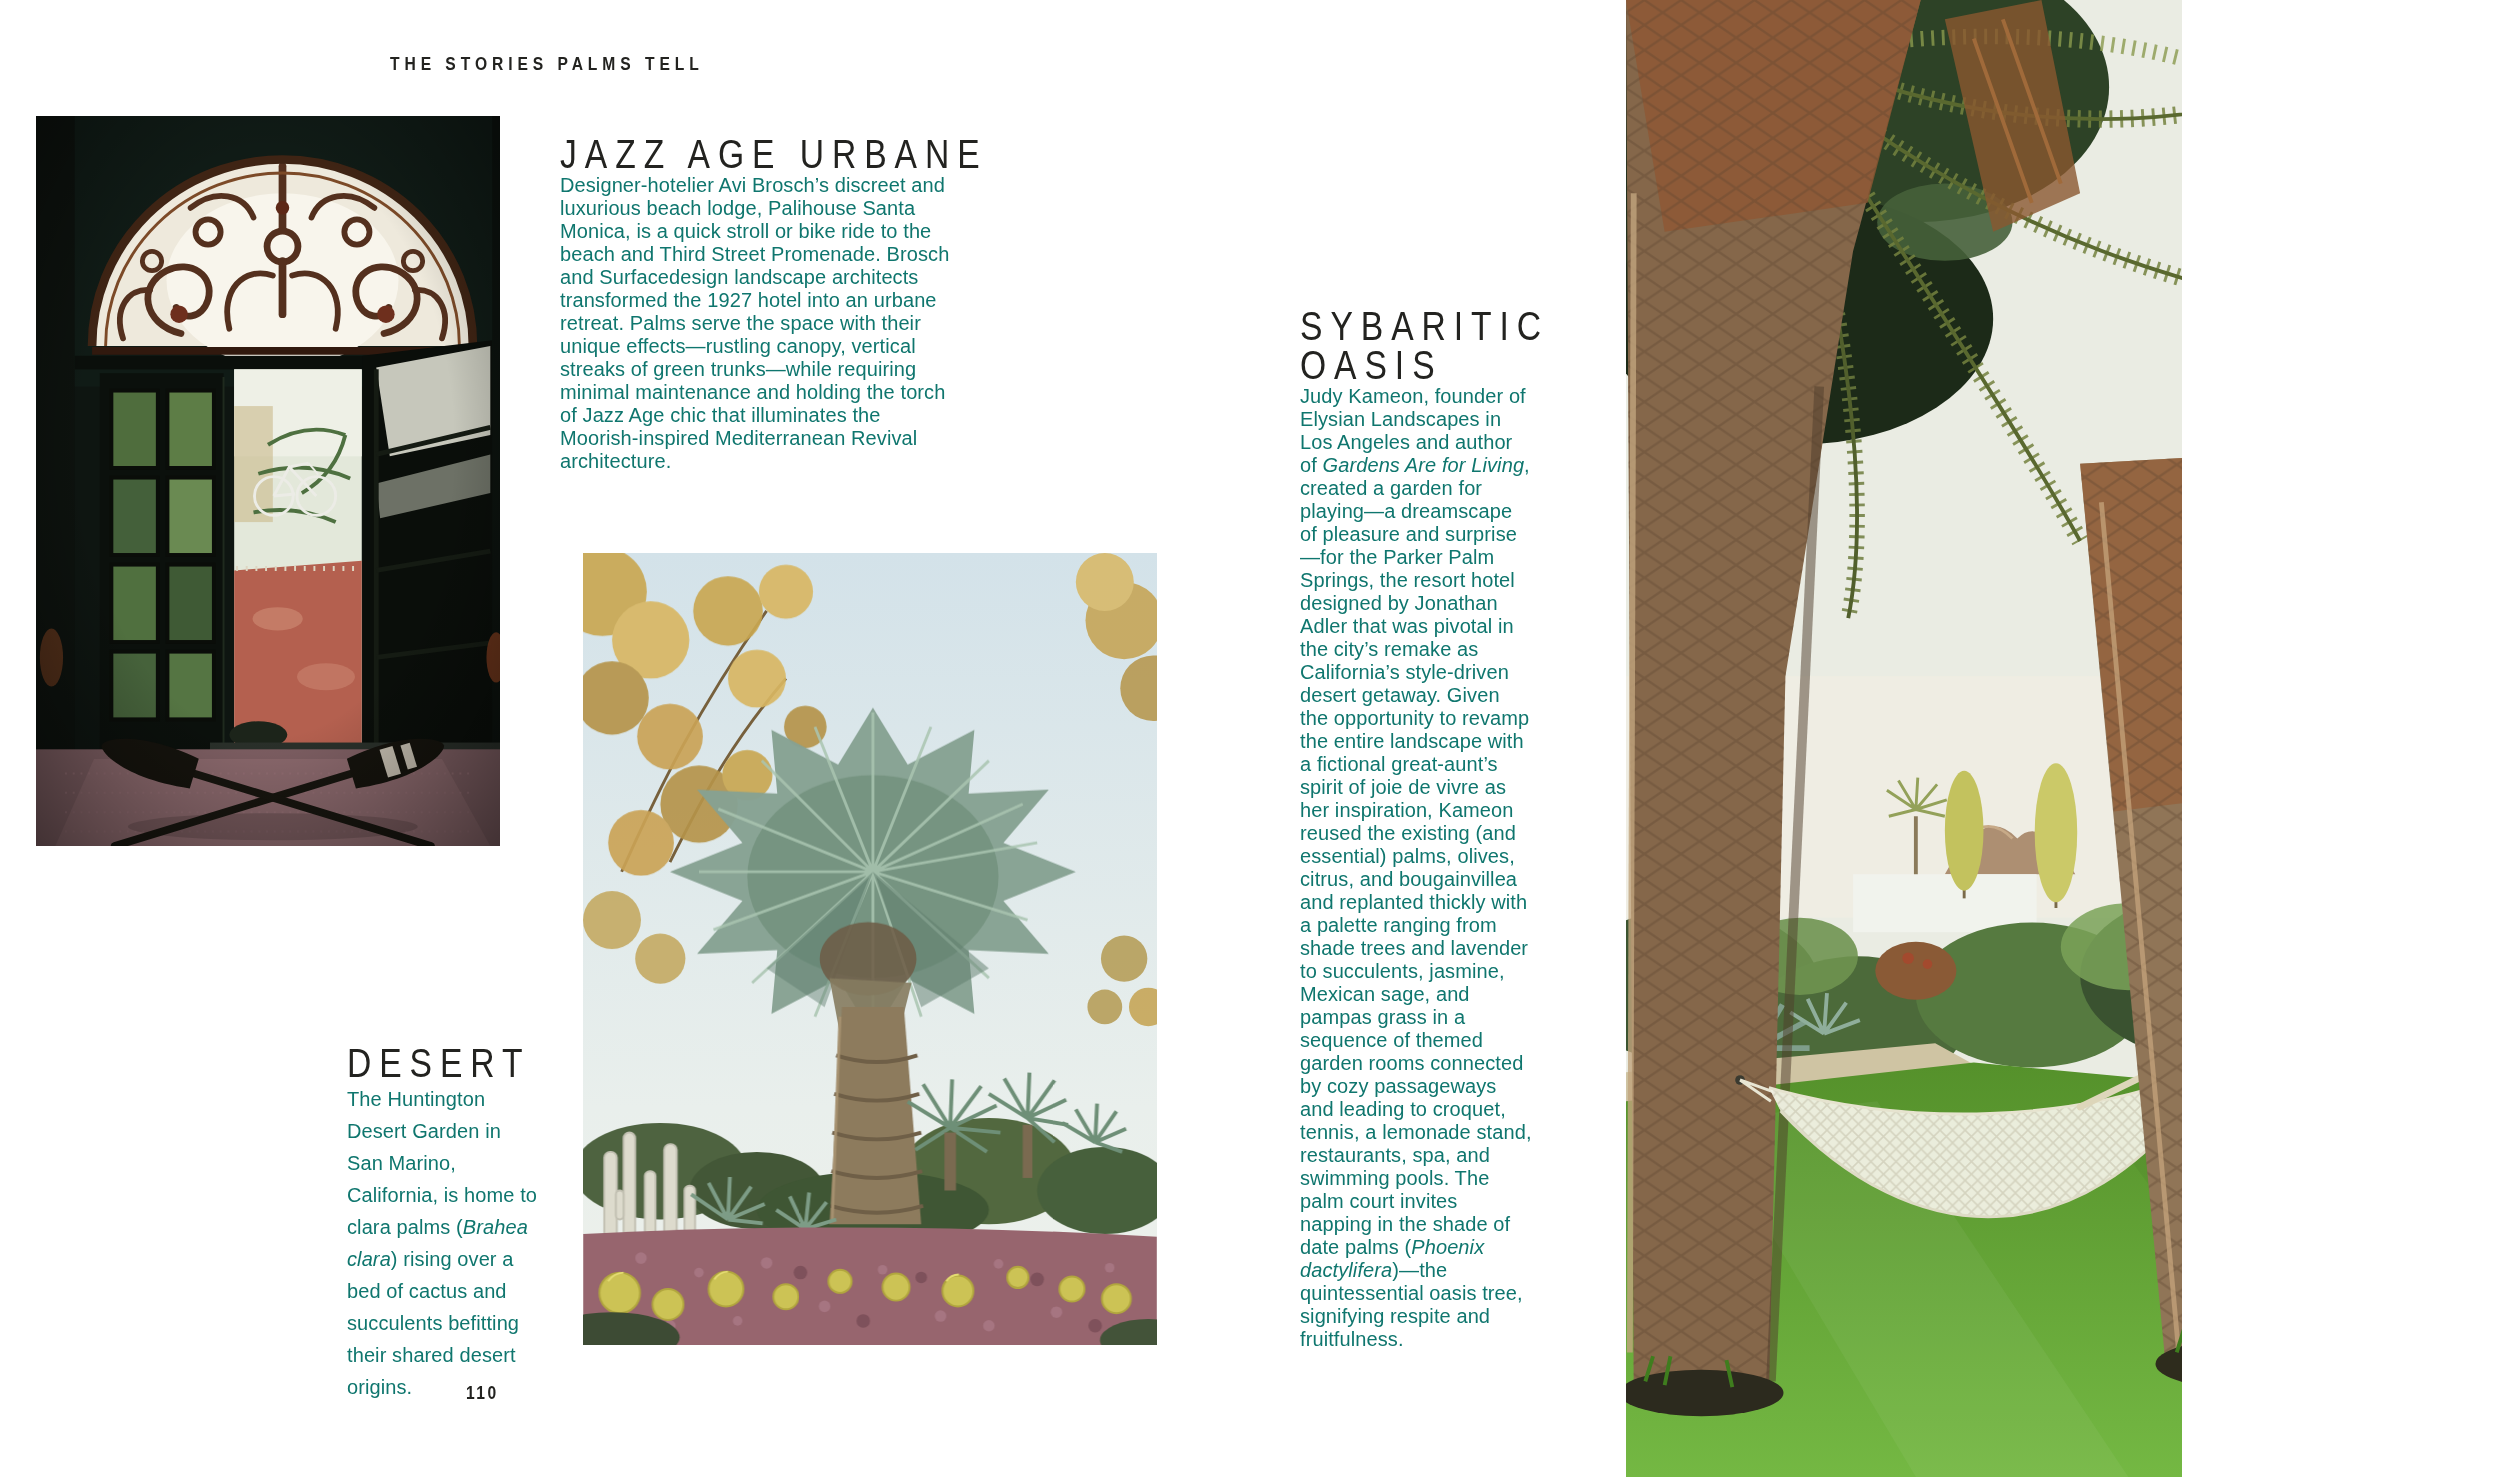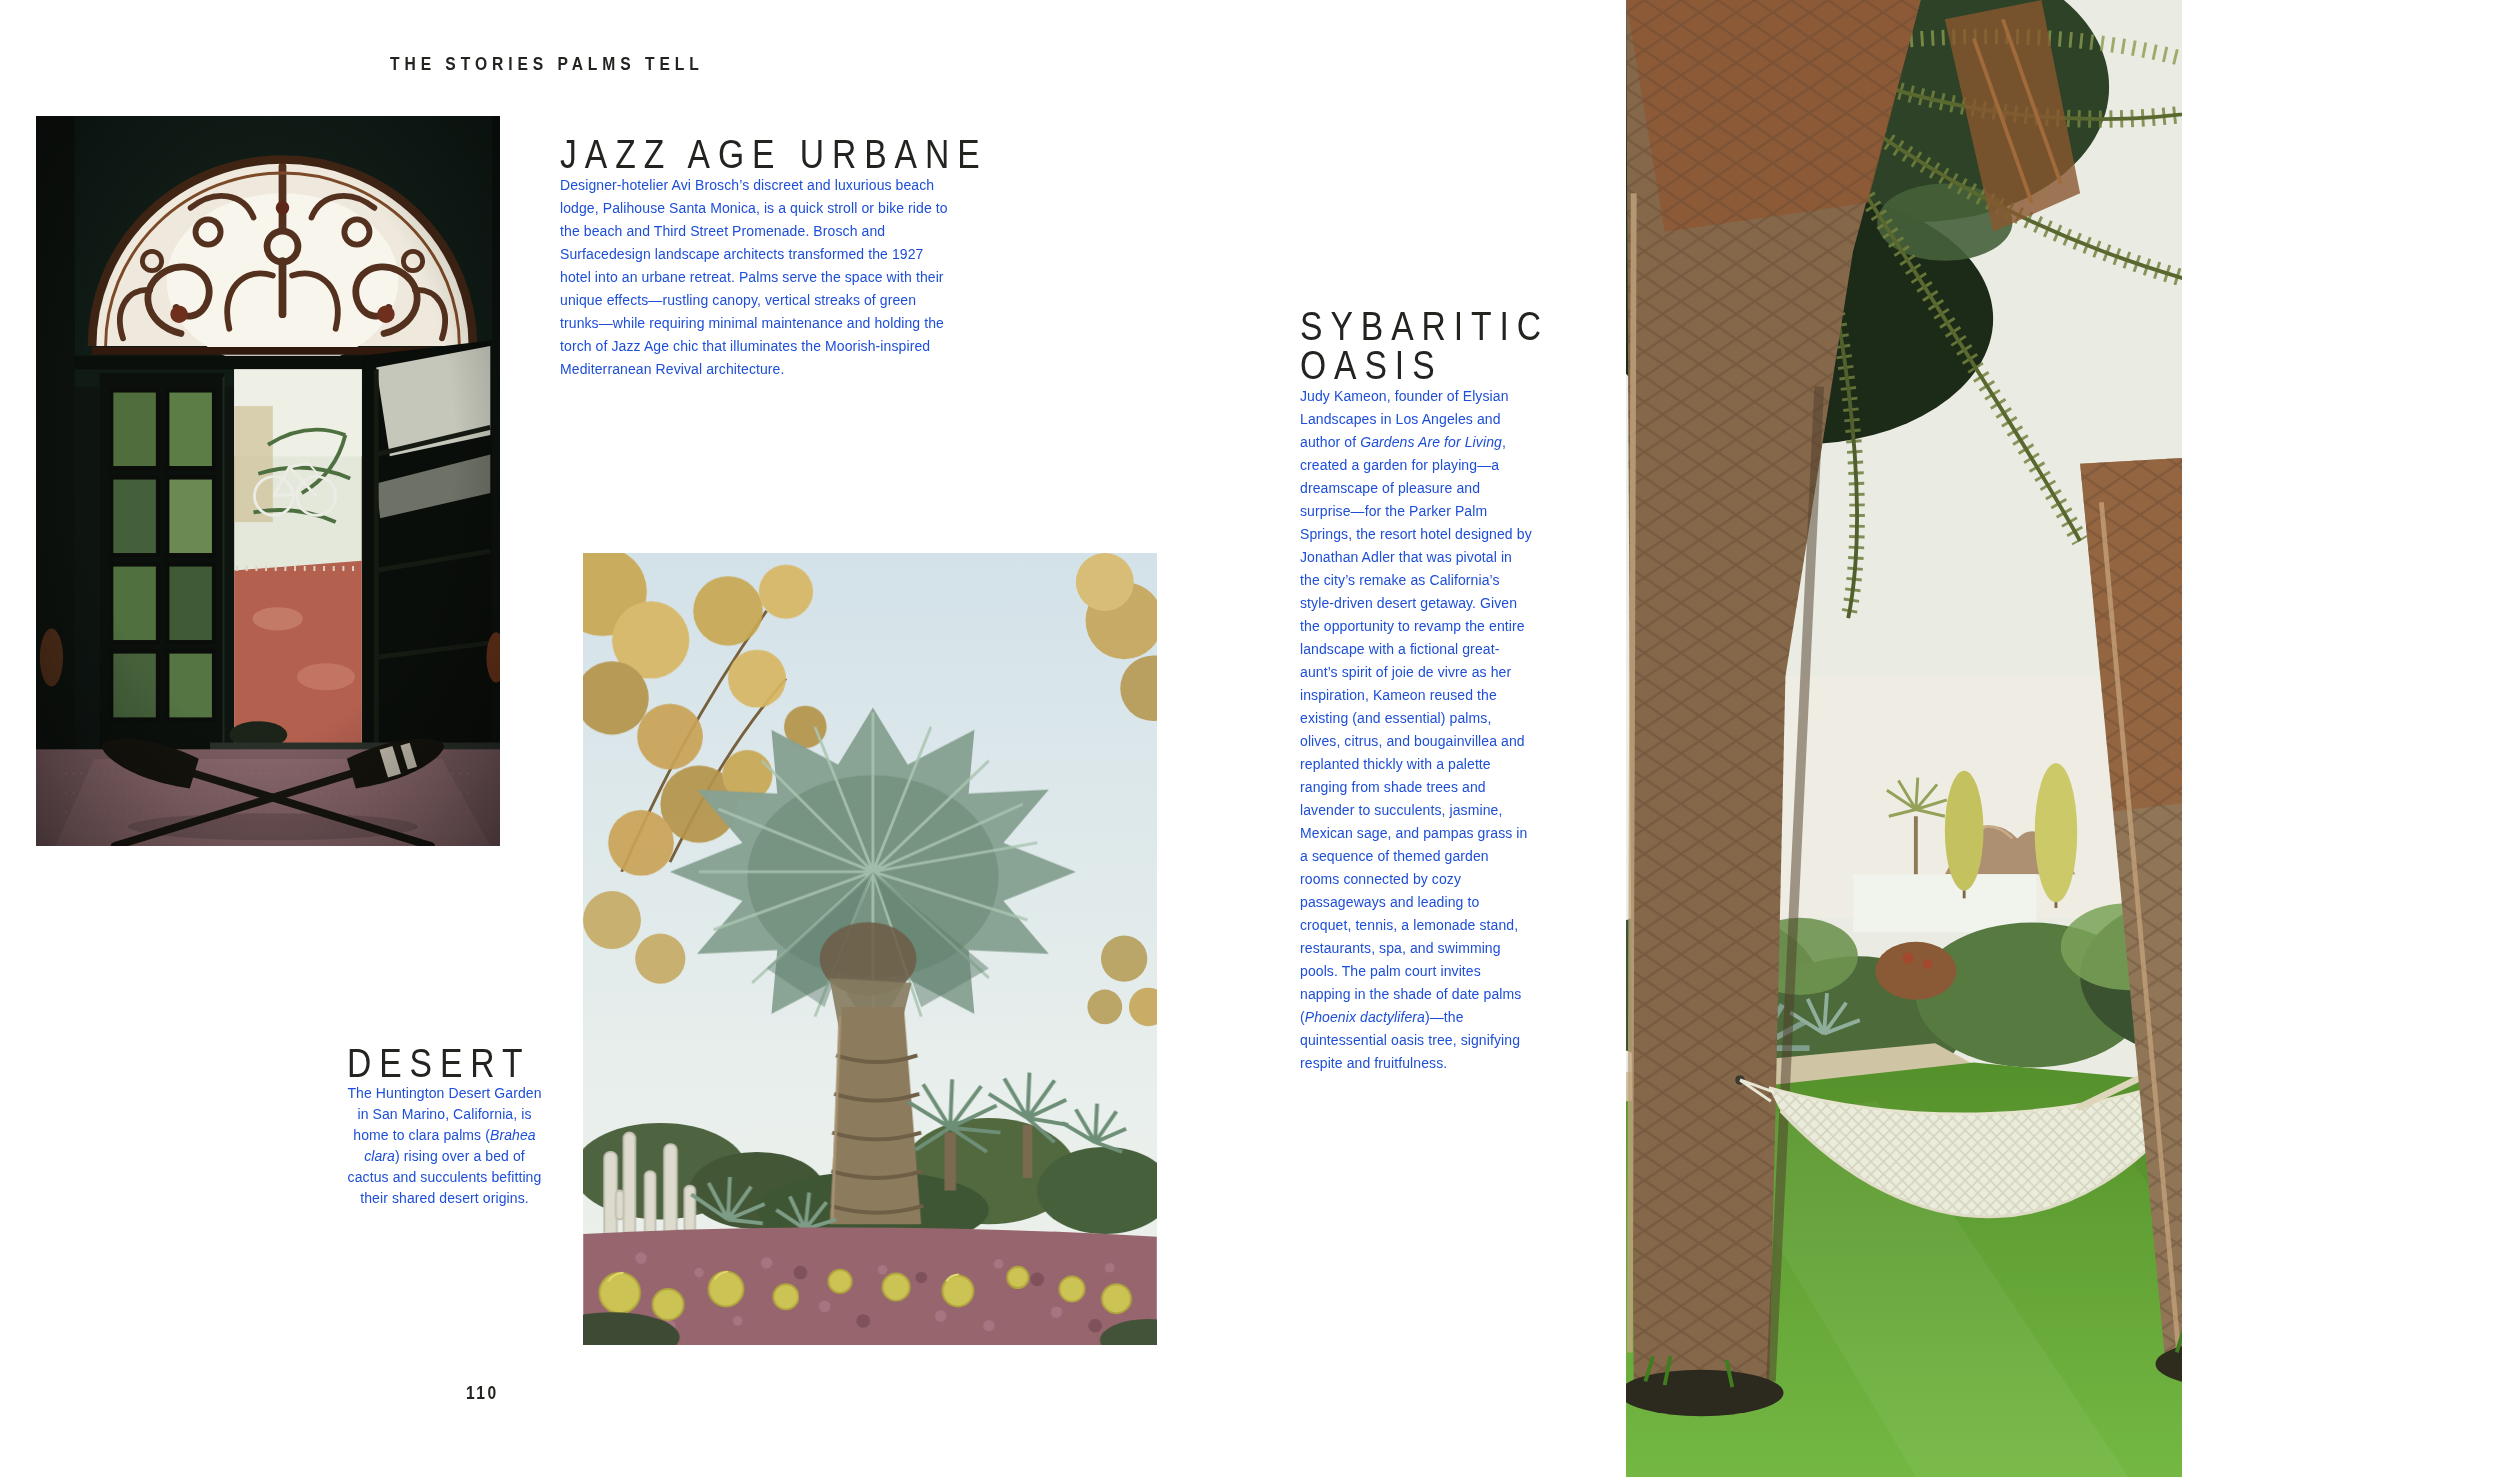--- a/index.html
+++ b/index.html
@@ -10,26 +10,26 @@
   .abs { position:absolute; }
   .running-head {
     left:390px; top:53px; font-weight:700; font-size:18.4px; letter-spacing:5.8px;
     color:#232320; transform:scaleX(.85); transform-origin:left top; white-space:nowrap;
   }
   .display {
     font-weight:400; font-size:41px; line-height:39px; letter-spacing:9.7px;
     color:#232320; transform:scaleX(.82); transform-origin:left top;
   }
   .nowrap { white-space:nowrap; }
-  .body-text { font-size:14px; line-height:23px; color:#1d4ed8; letter-spacing:0.1px; }
+  .body-text { font-size:20px; line-height:23px; color:#0f766e; letter-spacing:0.1px; }
   .it { font-style:italic; }
   .col-jazz { left:560px; top:135px; width:396px; }
   .col-jazz .body-text { margin-top:15.5px; width:396px; }
   .col-desert { left:347px; top:1044px; width:195px; }
-  .col-desert .body-text { margin-top:13.5px; line-height:21px;text-align:center; }
+  .col-desert .body-text { margin-top:13.5px; line-height:32px; }
   .col-sybaritic { left:1300px; top:307px; width:232px; }
   .col-sybaritic .display { line-height:39px; }
   .col-sybaritic .body-text { margin-top:15.5px; }
   .page-num {
     left:466px; top:1382px; font-weight:700; font-size:18.4px; letter-spacing:2.9px;
     color:#232320; transform:scaleX(.85); transform-origin:left top;
   }
   .fig { position:absolute; overflow:hidden; }
   .fig svg { display:block; width:100%; height:100%; }
   .fig-doorway { left:36px;  top:116px; width:464px; height:730px; }

